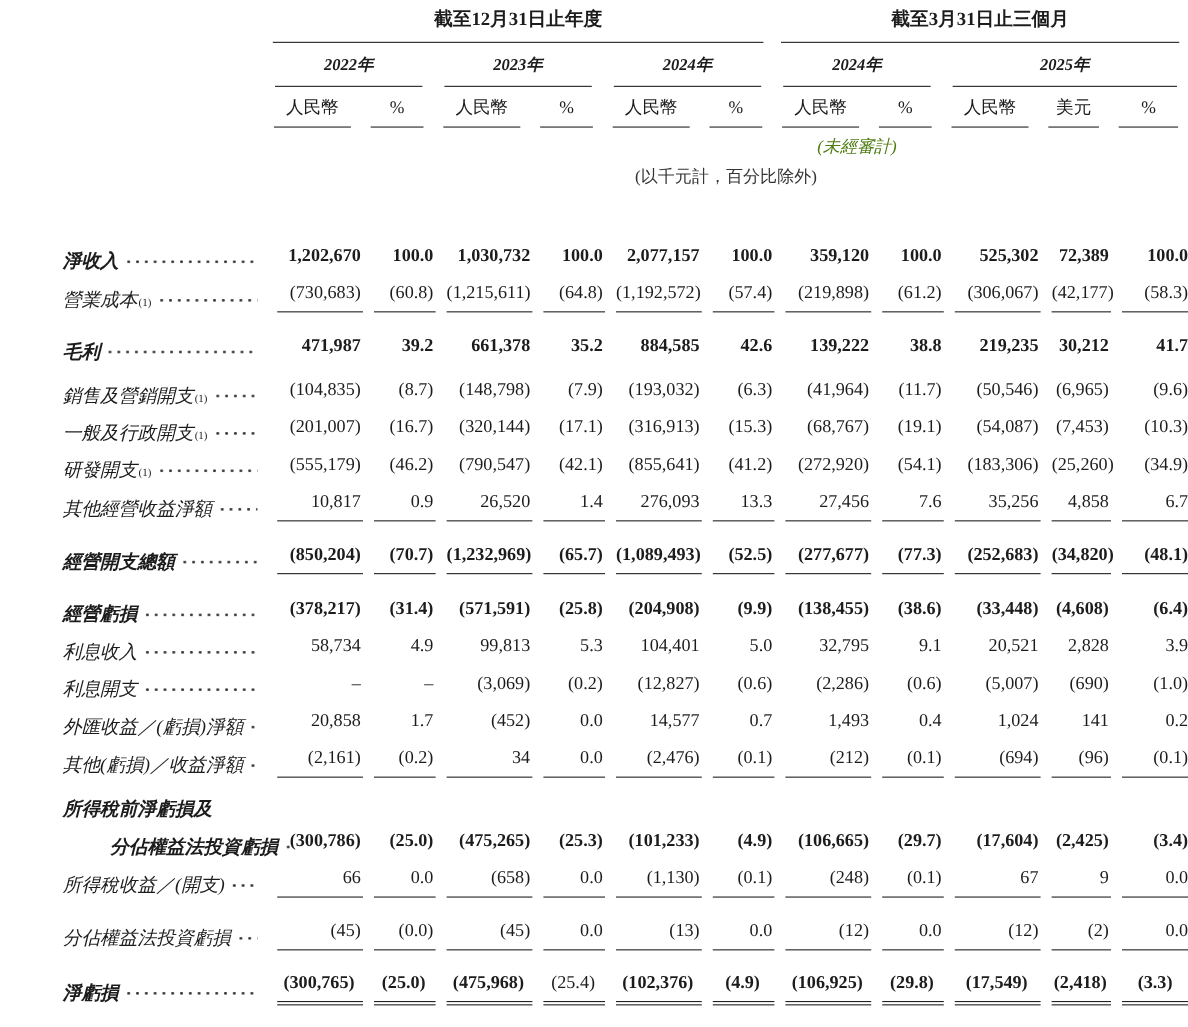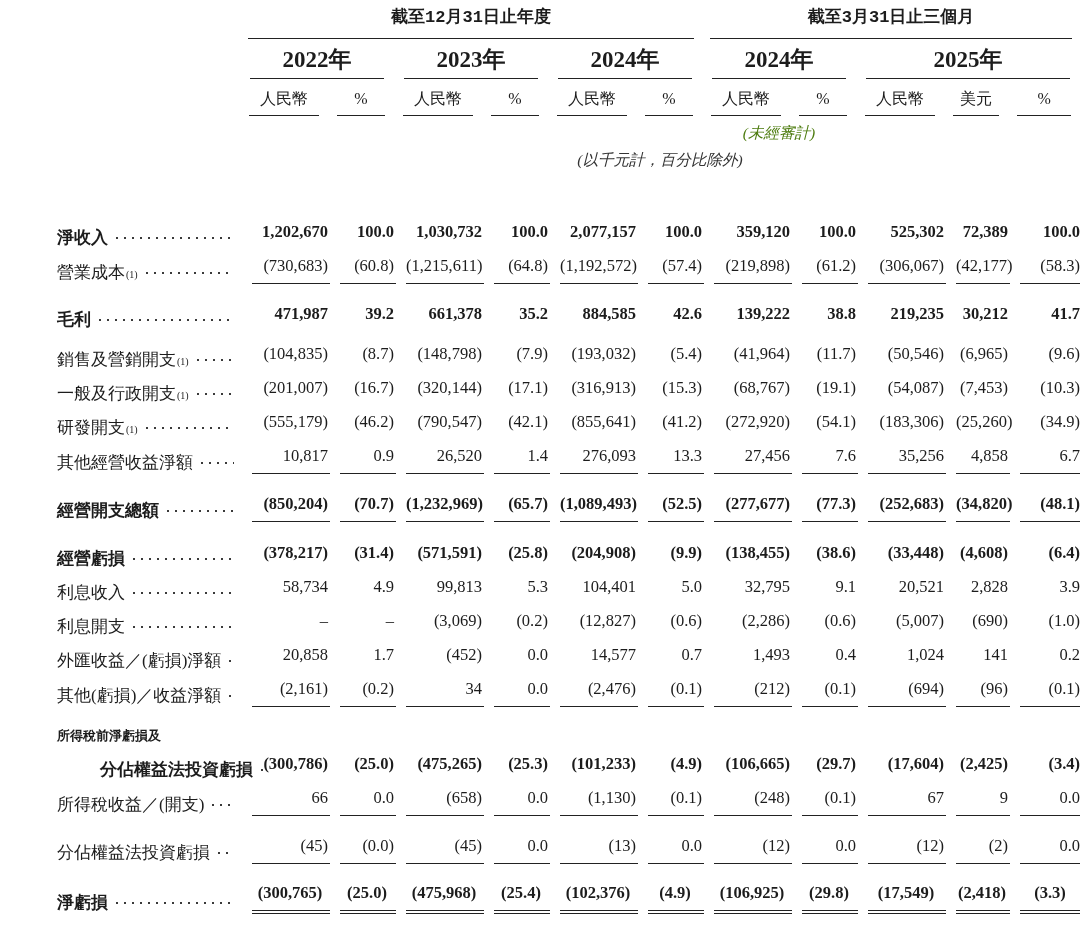--- a/index.html
+++ b/index.html
@@ -14,55 +14,55 @@
   col.c-rmb{width:88px;}
   col.c-pct{width:66px;}
   col.c-usd{width:64px;}
   col.c-pct-last{width:72px;}
   th,td{padding:0;vertical-align:bottom;font-weight:normal;}
 
   
   .grp-th{padding:6px 8px 0 8px;}
   .grp-inner{
     text-align:center;font-weight:bold;font-size:17px;line-height:24px;
-    border-bottom:1.5px solid #222;padding-bottom:8px;font-family:Liberation Mono, monospace;
+    border-bottom:1.5px solid #222;padding-bottom:8px;
   }
   .yr-th{padding:10px 10px 0 10px;}
   .yr-inner{
-    text-align:center;font-weight:bold;font-size:23px;line-height:22px;
-    border-bottom:1.5px solid #222;padding-bottom:7px;
+    text-align:center;font-weight:bold;font-size:15px;line-height:22px;
+    border-bottom:1.5px solid #222;padding-bottom:7px;font-style:italic;
   }
   .cur-th{padding:9px 9px 0 9px;}
   .cur-inner{
     text-align:center;font-size:16px;line-height:21px;
     border-bottom:1.5px solid #222;padding-bottom:6px;
   }
   .note-th{padding:7px 0 0 0;text-align:center;font-style:italic;font-size:15.5px;color:#4d7c0f;}
-  .note-units-th{padding:6px 0 2px 0;text-align:center;font-style:italic;font-size:15.5px;color:#333;}
+  .note-units-th{padding:6px 0 2px 0;text-align:center;font-size:15.5px;color:#333;}
 
   
   td.lbl{padding-left:57px;font-size:17px;line-height:22px;}
   td.lbl .lblwrap{display:flex;align-items:baseline;}
-  td.lbl .txt{white-space:nowrap;}
+  td.lbl .txt{white-space:nowrap;font-style:italic;}
   td.lbl sup{font-size:10px;line-height:0;margin-left:1px;}
   td.lbl .dots{
     flex:1 1 auto;min-width:10px;height:1em;margin:0 6px 0 5px;
     background-image:radial-gradient(circle,#3a3a3a 1.1px,transparent 1.4px);
     background-size:8px 4px;background-repeat:repeat-x;
     background-position:left calc(100% - 3px);
   }
   td.lbl.indent{padding-left:100px;}
   td.num{padding:0 0 0 12px;font-size:16.5px;line-height:22px;}
   td.num .val{width:100%;text-align:right;padding:6px 2px 6px 0;}
   tr.bold td{font-weight:bold;}
-  tr.bold td .light{font-weight:bold;}
+  tr.bold td .light{font-weight:normal;}
   td.num .rule-s{border-bottom:1.5px solid #222;}
   td.num .rule-d{border-bottom:4px double #222;text-align:center;}
   tr.spacer td{padding:0;height:0;}
-  tr.lblonly td{padding-top:6px;padding-bottom:0;font-size:13px;}
+  tr.lblonly td{padding-top:6px;padding-bottom:0;font-size:17px;}
 </style>
 </head>
 <body>
 
 <table>
   <colgroup>
     <col class="c-label">
     <col class="c-rmb">
       <col class="c-pct">
     <col class="c-rmb">
@@ -301,21 +301,21 @@
         <td class="num">
           <div class="val"><span>(148,798)</span></div>
         </td>
         <td class="num">
           <div class="val"><span>(7.9)</span></div>
         </td>
         <td class="num">
           <div class="val"><span>(193,032)</span></div>
         </td>
         <td class="num">
-          <div class="val"><span>(5.4)</span></div>
+          <div class="val"><span>(6.3)</span></div>
         </td>
         <td class="num">
           <div class="val"><span>(41,964)</span></div>
         </td>
         <td class="num">
           <div class="val"><span>(11.7)</span></div>
         </td>
         <td class="num">
           <div class="val"><span>(50,546)</span></div>
         </td>

